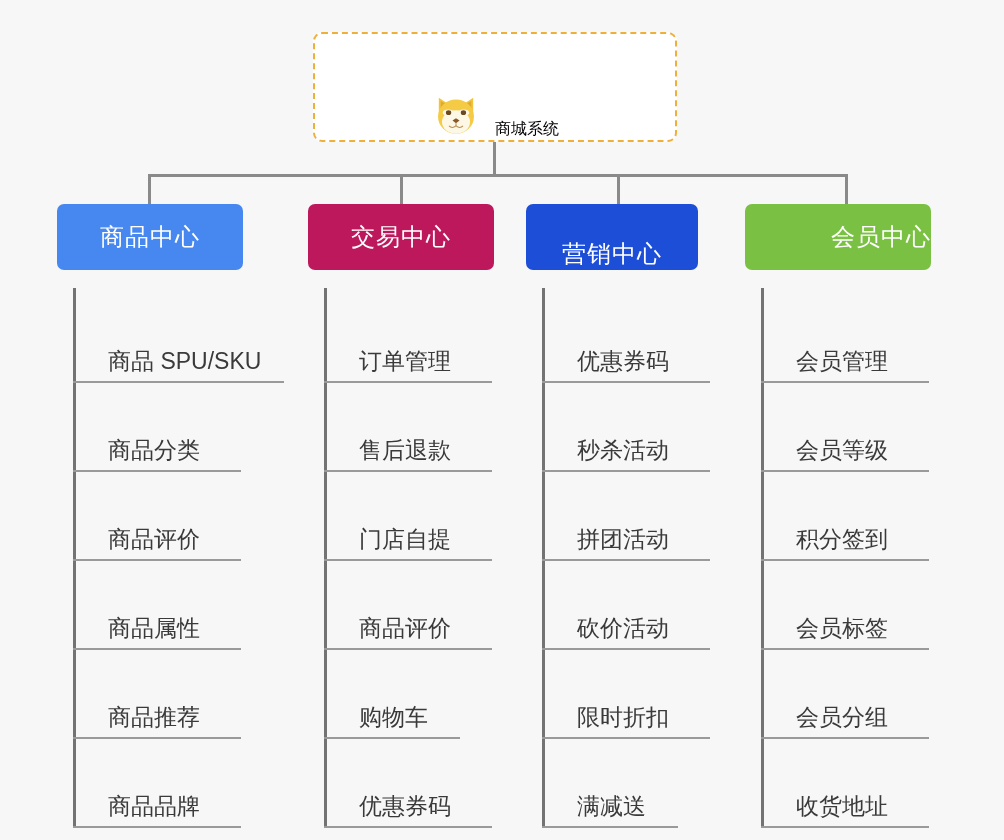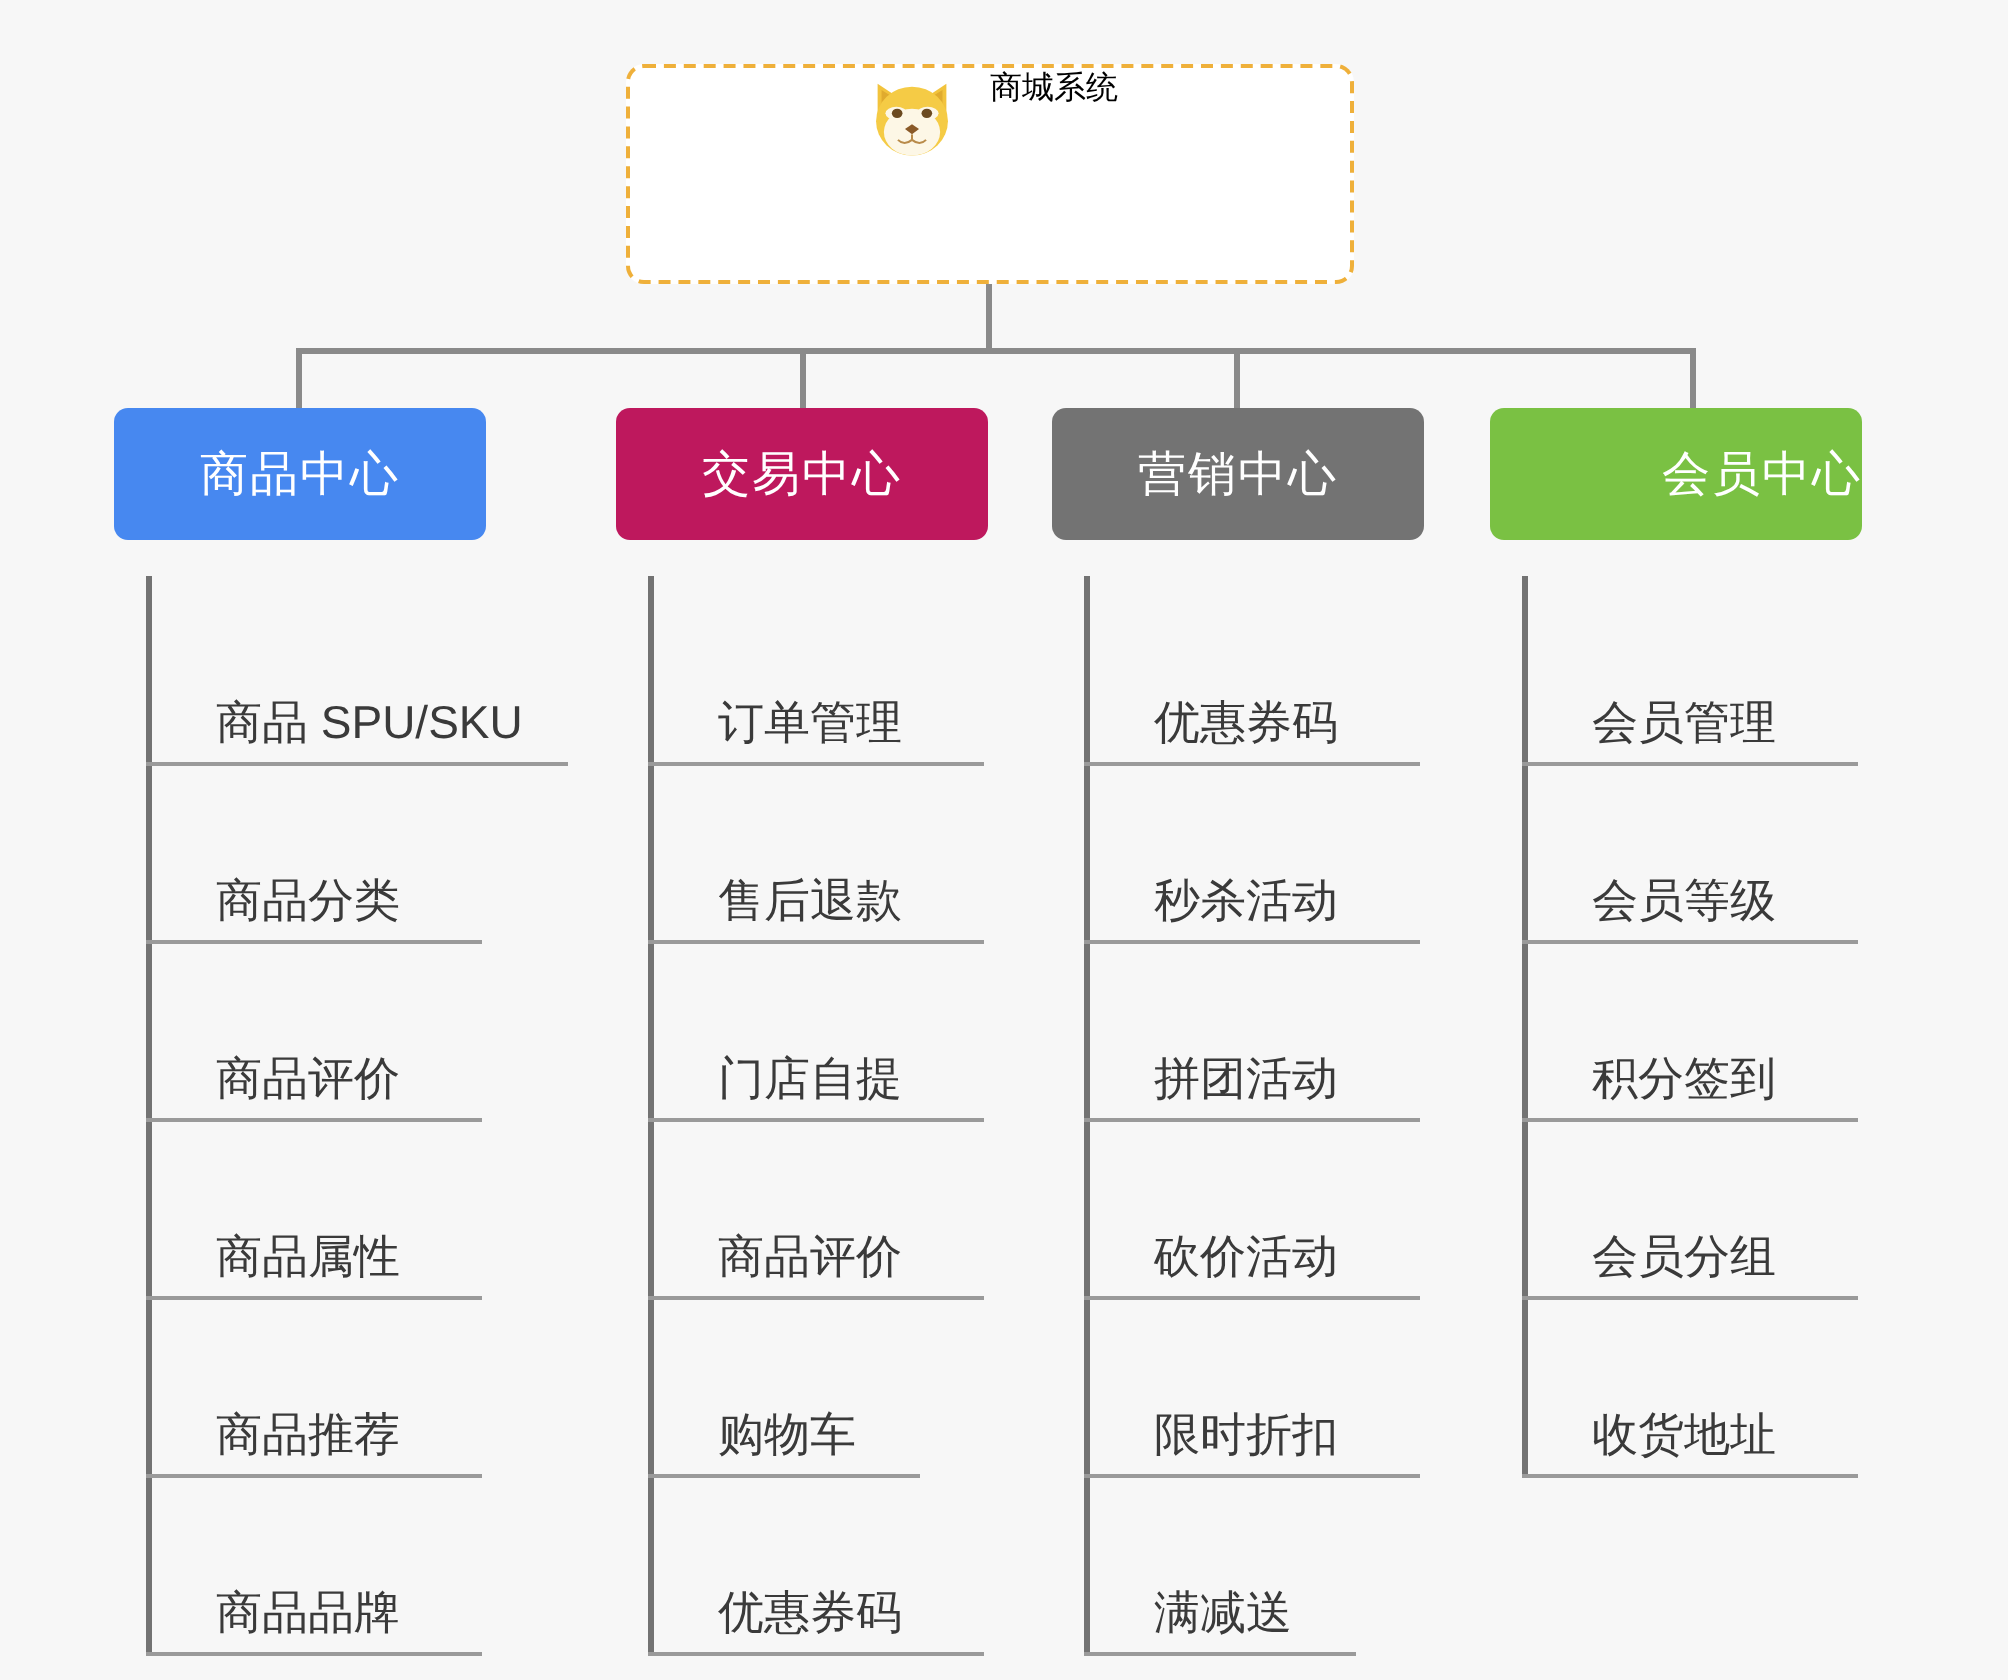--- a/index.html
+++ b/index.html
@@ -23,21 +23,21 @@
   #root-node {
     position: absolute;
     left: 313px;
     top: 32px;
     width: 364px;
     height: 110px;
     background: #ffffff;
     border: 2px dashed #efb03a;
     border-radius: 9px;
     display: flex;
-    align-items: flex-start;
+    align-items: flex-end;
     justify-content: center;
     gap: 14px;
   }
   #shiba-icon { width: 50px; height: 50px; display: block; flex: 0 0 auto; }
 
   
   .conn { position: absolute; background: #8a8a8a; }
   .conn-v { width: 3px; }
   .conn-h { height: 3px; }
 
@@ -54,21 +54,21 @@
     display: flex;
     align-items: center;
     justify-content: center;
     color: #ffffff;
     font-size: 24px;
     letter-spacing: 1px;
     white-space: nowrap;
   }
   #col-0 .cat-box { width: 186px; background: #4788f0; }
   #col-1 .cat-box { width: 186px; background: #be185d; }
-  #col-2 .cat-box { width: 186px; background: #737373; }
+  #col-2 .cat-box { width: 172px; background: #1d4ed8; align-items: flex-end; }
   #col-3 .cat-box { width: 186px; background: #78c council; justify-content: flex-end; }
   #col-3 .cat-box { background: #7ac143; }
 
   
   .items {
     position: relative;
     margin-top: 18px;
     margin-left: 16px;
     border-left: 3px solid #737373;
     padding-top: 6px;
@@ -247,20 +247,24 @@
       </div>
       <div class="item">
         <span class="item-label">会员等级</span>
         <span class="item-rule rule-w4"></span>
       </div>
       <div class="item">
         <span class="item-label">积分签到</span>
         <span class="item-rule rule-w4"></span>
       </div>
       <div class="item">
+        <span class="item-label">会员标签</span>
+        <span class="item-rule rule-w4"></span>
+      </div>
+      <div class="item">
         <span class="item-label">会员分组</span>
         <span class="item-rule rule-w4"></span>
       </div>
       <div class="item">
         <span class="item-label">收货地址</span>
         <span class="item-rule rule-w4"></span>
       </div>
     </div>
   </div>
 

